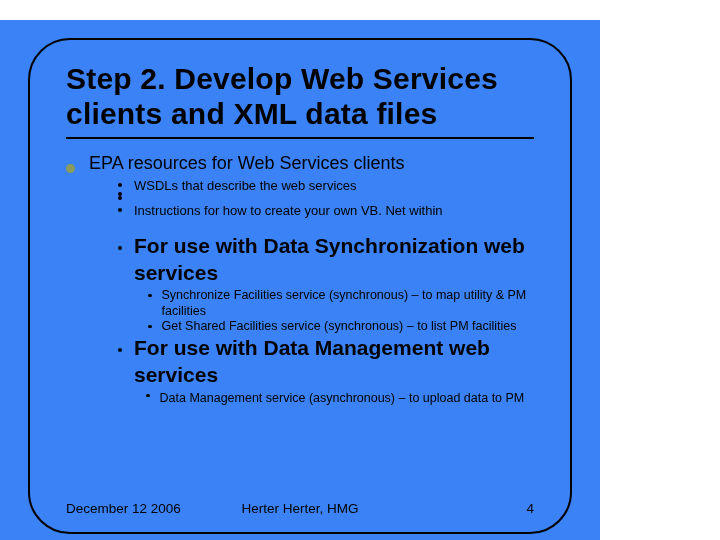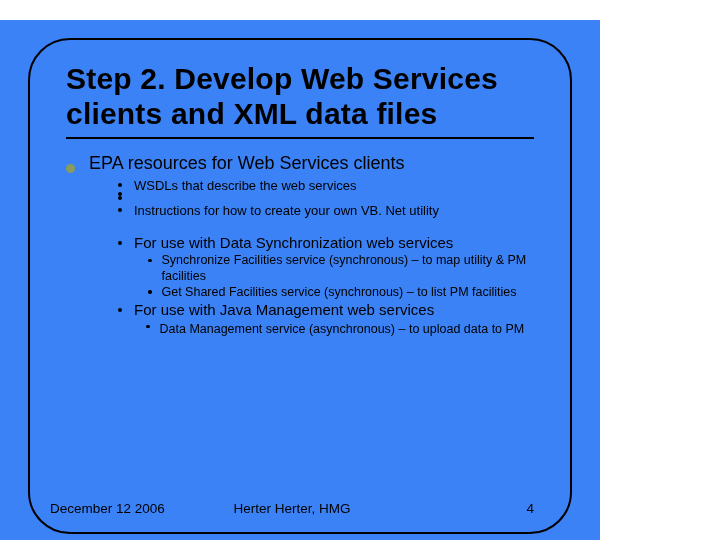--- a/index.html
+++ b/index.html
@@ -51,21 +51,21 @@
     margin-top: 4px;
   }
   .lvl2 > li { margin-bottom: 0px; line-height: 1.28; }
   .lvl2 > li > .row { display: flex; align-items: baseline; gap: 12px; }
   .dot2 {
     width: 4px; height: 4px; border-radius: 50%;
     background: #000; flex: 0 0 auto;
     position: relative; top: -3px;
   }
   .lvl2-text { font-size: 13px; }
-  .lvl2b-text { font-size: 15px; } 
+  .lvl2b-text { font-size: 21px; font-weight: bold; } 
   .lvl3 {
     list-style: none;
     padding-left: 30px;
     margin-top: 1px;
   }
   .lvl3 > li { margin-bottom: 0px; line-height: 1.25; }
   .lvl3 > li > .row { display: flex; align-items: baseline; gap: 10px; }
   .dot3 {
     width: 3.5px; height: 3.5px; border-radius: 50%;
     background: #000; flex: 0 0 auto;
@@ -79,21 +79,21 @@
   }
   .lvl4 > li > .row { display: flex; align-items: center; gap: 10px; }
   .dot4 {
     width: 3.5px; height: 3.5px; border-radius: 50%;
     background: #000; flex: 0 0 auto;
     position: relative; top: -2px;
   }
   .lvl4-text { font-size: 12.5px; }
   .footer {
     position: absolute;
-    left: 20px; right: 36px; bottom: 16px;
+    left: 36px; right: 36px; bottom: 16px;
     display: flex;
     justify-content: space-between;
     align-items: center;
     font-size: 13.5px;
   }
   .footer .center { position: absolute; left: 0; right: 0; text-align: center; }
   .footer .left, .footer .right { position: relative; z-index: 1; }
 </style>
 </head>
 <body>
@@ -125,21 +125,21 @@
                 </div>
               </li>
             <li>
                 <div class="row">
                   <span class="dot2"></span>
                 </div>
               </li>
             <li>
                 <div class="row">
                   <span class="dot2"></span>
-                  <span class="lvl2-text">Instructions for how to create your own VB. Net utility</span>
+                  <span class="lvl2-text">Instructions for how to create your own VB. Net within</span>
                 </div>
               </li>
           </ul>
         </li>
 
         <li>
           <ul class="lvl2">
             <li>
               <div class="row">
                   <span class="dot2"></span>
@@ -156,21 +156,21 @@
                     <div class="row">
                       <span class="dot3"></span>
                       <span class="lvl3-text">Get Shared Facilities service (synchronous) – to list PM facilities</span>
                     </div>
                   </li>
               </ul>
             </li>
             <li>
               <div class="row">
                   <span class="dot2"></span>
-                  <span class="lvl2b-text">For use with Java Management web services</span>
+                  <span class="lvl2b-text">For use with Data Management web services</span>
                 </div>
               <ul class="lvl4">
                 <li>
                     <div class="row">
                       <span class="dot4"></span>
                       <span class="lvl4-text">Data Management service (asynchronous) – to upload data to PM</span>
                     </div>
                   </li>
               </ul>
             </li>

